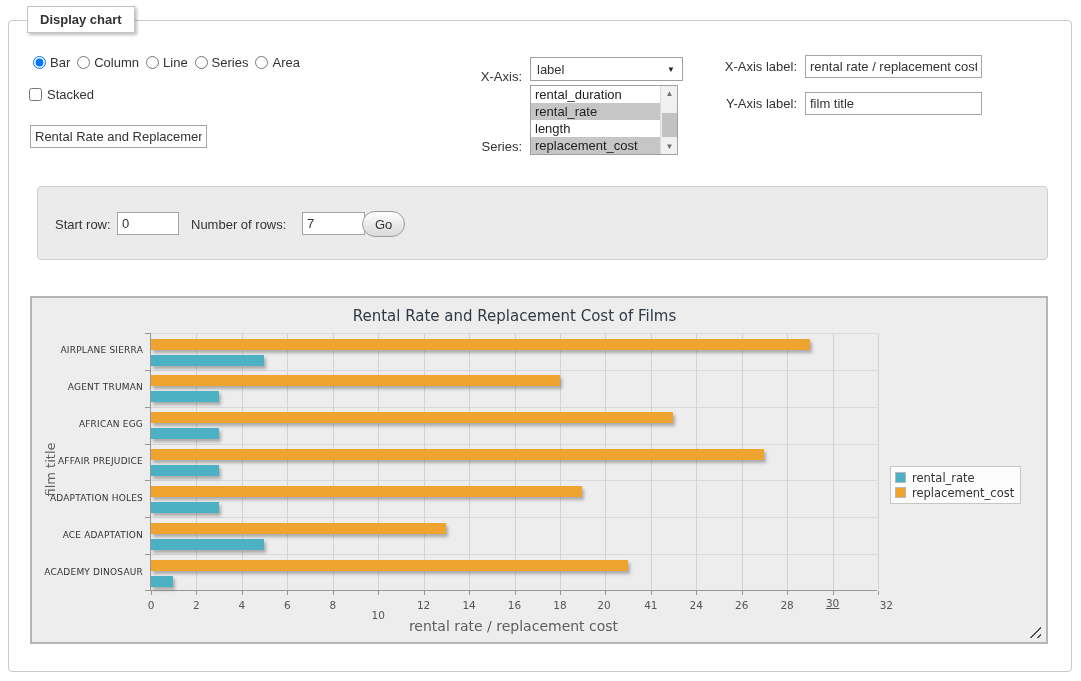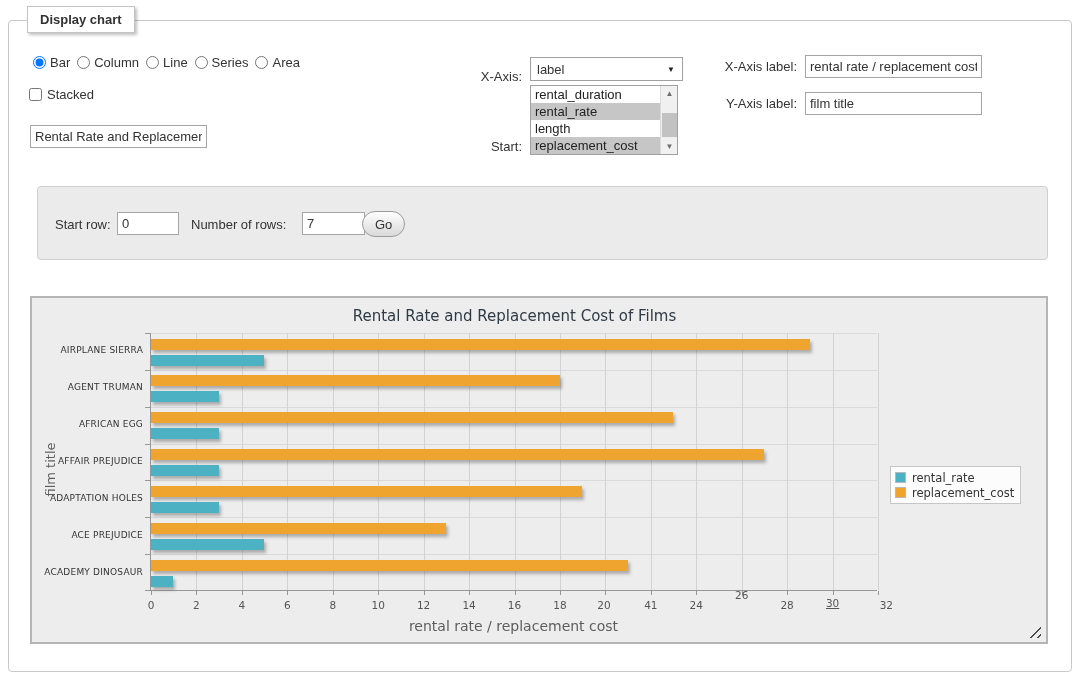--- a/index.html
+++ b/index.html
@@ -103,21 +103,21 @@
 </label>
 
 <input class="abs tin" style="left: 30px; top: 125px; width: 177px; height: 23px;" value="Rental Rate and Replacement Cost of Films">
 
 <span class="abs lbl rlbl" style="left:440px;top:61px;width:82px;margin-top:8px;">X-Axis:</span>
 <div class="abs sel">
   <span>label</span>
   <span class="arrow">▼</span>
 </div>
 
-<span class="abs lbl rlbl" style="left:440px;top:139px;width:82px;">Start:</span>
+<span class="abs lbl rlbl" style="left:440px;top:139px;width:82px;">Series:</span>
 <div class="abs listbox">
   <div class="opts" id="series-options">
       <div class="opt">rental_duration</div>
       <div class="opt sel-opt">rental_rate</div>
       <div class="opt">length</div>
       <div class="opt sel-opt">replacement_cost</div>
     </div>
   <div class="sbar">
     <div class="sbtn" style="top:0;">▲</div>
     <div class="sthumb" style="top:27px;height:24px;"></div>
@@ -157,21 +157,21 @@
       <div class="abs xtick" style="left:90.875px;top:258px;"></div>
       <div class="abs xtick-lbl" style="left:75.875px;top:266px;">4</div>
       <div class="abs vgrid" style="left:136.3125px;"></div>
       <div class="abs xtick" style="left:136.3125px;top:258px;"></div>
       <div class="abs xtick-lbl" style="left:121.3125px;top:266px;">6</div>
       <div class="abs vgrid" style="left:181.75px;"></div>
       <div class="abs xtick" style="left:181.75px;top:258px;"></div>
       <div class="abs xtick-lbl" style="left:166.75px;top:266px;">8</div>
       <div class="abs vgrid" style="left:227.1875px;"></div>
       <div class="abs xtick" style="left:227.1875px;top:258px;"></div>
-      <div class="abs xtick-lbl" style="left:212.1875px;top:266px;">10</div>
+      <div class="abs xtick-lbl" style="left:212.1875px;top:276px;">10</div>
       <div class="abs vgrid" style="left:272.625px;"></div>
       <div class="abs xtick" style="left:272.625px;top:258px;"></div>
       <div class="abs xtick-lbl" style="left:257.625px;top:266px;">12</div>
       <div class="abs vgrid" style="left:318.0625px;"></div>
       <div class="abs xtick" style="left:318.0625px;top:258px;"></div>
       <div class="abs xtick-lbl" style="left:303.0625px;top:266px;">14</div>
       <div class="abs vgrid" style="left:363.5px;"></div>
       <div class="abs xtick" style="left:363.5px;top:258px;"></div>
       <div class="abs xtick-lbl" style="left:348.5px;top:266px;">16</div>
       <div class="abs vgrid" style="left:408.9375px;"></div>
@@ -181,21 +181,21 @@
       <div class="abs xtick" style="left:454.375px;top:258px;"></div>
       <div class="abs xtick-lbl" style="left:438px;top:266px;">20</div>
       <div class="abs vgrid" style="left:499.8125px;"></div>
       <div class="abs xtick" style="left:499.8125px;top:258px;"></div>
       <div class="abs xtick-lbl" style="left:484.8125px;top:266px;">41</div>
       <div class="abs vgrid" style="left:545.25px;"></div>
       <div class="abs xtick" style="left:545.25px;top:258px;"></div>
       <div class="abs xtick-lbl" style="left:530.25px;top:266px;">24</div>
       <div class="abs vgrid" style="left:590.6875px;"></div>
       <div class="abs xtick" style="left:590.6875px;top:258px;"></div>
-      <div class="abs xtick-lbl" style="left:575.6875px;top:256px;">26</div>
+      <div class="abs xtick-lbl" style="left:575.6875px;top:266px;">26</div>
       <div class="abs vgrid" style="left:636.125px;"></div>
       <div class="abs xtick" style="left:636.125px;top:258px;"></div>
       <div class="abs xtick-lbl" style="left:621.125px;top:266px;text-align:center;">28</div>
       <div class="abs vgrid" style="left:681.5625px;"></div>
       <div class="abs xtick" style="left:681.5625px;top:258px;"></div>
       <div class="abs xtick-lbl" style="left:666.5625px;top:264px;text-decoration:underline;">30</div>
       <div class="abs vgrid" style="left:727px;"></div>
       <div class="abs xtick" style="left:727px;top:258px;"></div>
       <div class="abs xtick-lbl" style="left:712px;top:266px;text-align:right;">32</div>
       <div class="abs ytick" style="left:-6px;top:0px;"></div>
@@ -214,21 +214,21 @@
       <div class="abs bar" style="left:0;top:58.357142857142854px;width:67.9290625px;background:#4db1c4;"></div>
       <div class="abs cat-lbl" style="left:-112px;top:86.14285714285714px;">AFRICAN EGG</div>
       <div class="abs bar" style="left:0;top:79.21428571428571px;width:522.3040625px;background:#efa42f;"></div>
       <div class="abs bar" style="left:0;top:95.21428571428571px;width:67.9290625px;background:#4db1c4;"></div>
       <div class="abs cat-lbl" style="left:-112px;top:122.99999999999997px;">AFFAIR PREJUDICE</div>
       <div class="abs bar" style="left:0;top:116.07142857142856px;width:613.1790625px;background:#efa42f;"></div>
       <div class="abs bar" style="left:0;top:132.07142857142856px;width:67.9290625px;background:#4db1c4;"></div>
       <div class="abs cat-lbl" style="left:-112px;top:159.85714285714283px;">ADAPTATION HOLES</div>
       <div class="abs bar" style="left:0;top:152.92857142857142px;width:431.4290625px;background:#efa42f;"></div>
       <div class="abs bar" style="left:0;top:168.92857142857142px;width:67.9290625px;background:#4db1c4;"></div>
-      <div class="abs cat-lbl" style="left:-112px;top:196.7142857142857px;">ACE PREJUDICE</div>
+      <div class="abs cat-lbl" style="left:-112px;top:196.7142857142857px;">ACE ADAPTATION</div>
       <div class="abs bar" style="left:0;top:189.78571428571428px;width:295.1165625px;background:#efa42f;"></div>
       <div class="abs bar" style="left:0;top:205.78571428571428px;width:113.3665625px;background:#4db1c4;"></div>
       <div class="abs cat-lbl" style="left:-112px;top:233.57142857142853px;">ACADEMY DINOSAUR</div>
       <div class="abs bar" style="left:0;top:226.6428571428571px;width:476.8665625px;background:#efa42f;"></div>
       <div class="abs bar" style="left:0;top:242.6428571428571px;width:22.4915625px;background:#4db1c4;"></div>
     </div>
   <div class="abs xaxis-title" id="xaxis-title" style="left:148px;top:320px;width:667px;">rental rate / replacement cost</div>
   <div class="abs yaxis-title" id="yaxis-title" style="left:-17px;top:156px;width:70px;">film title</div>
   <div class="abs chart-legend" id="chart-legend" style="left:858px;top:168px;">
       <div class="leg-row">

